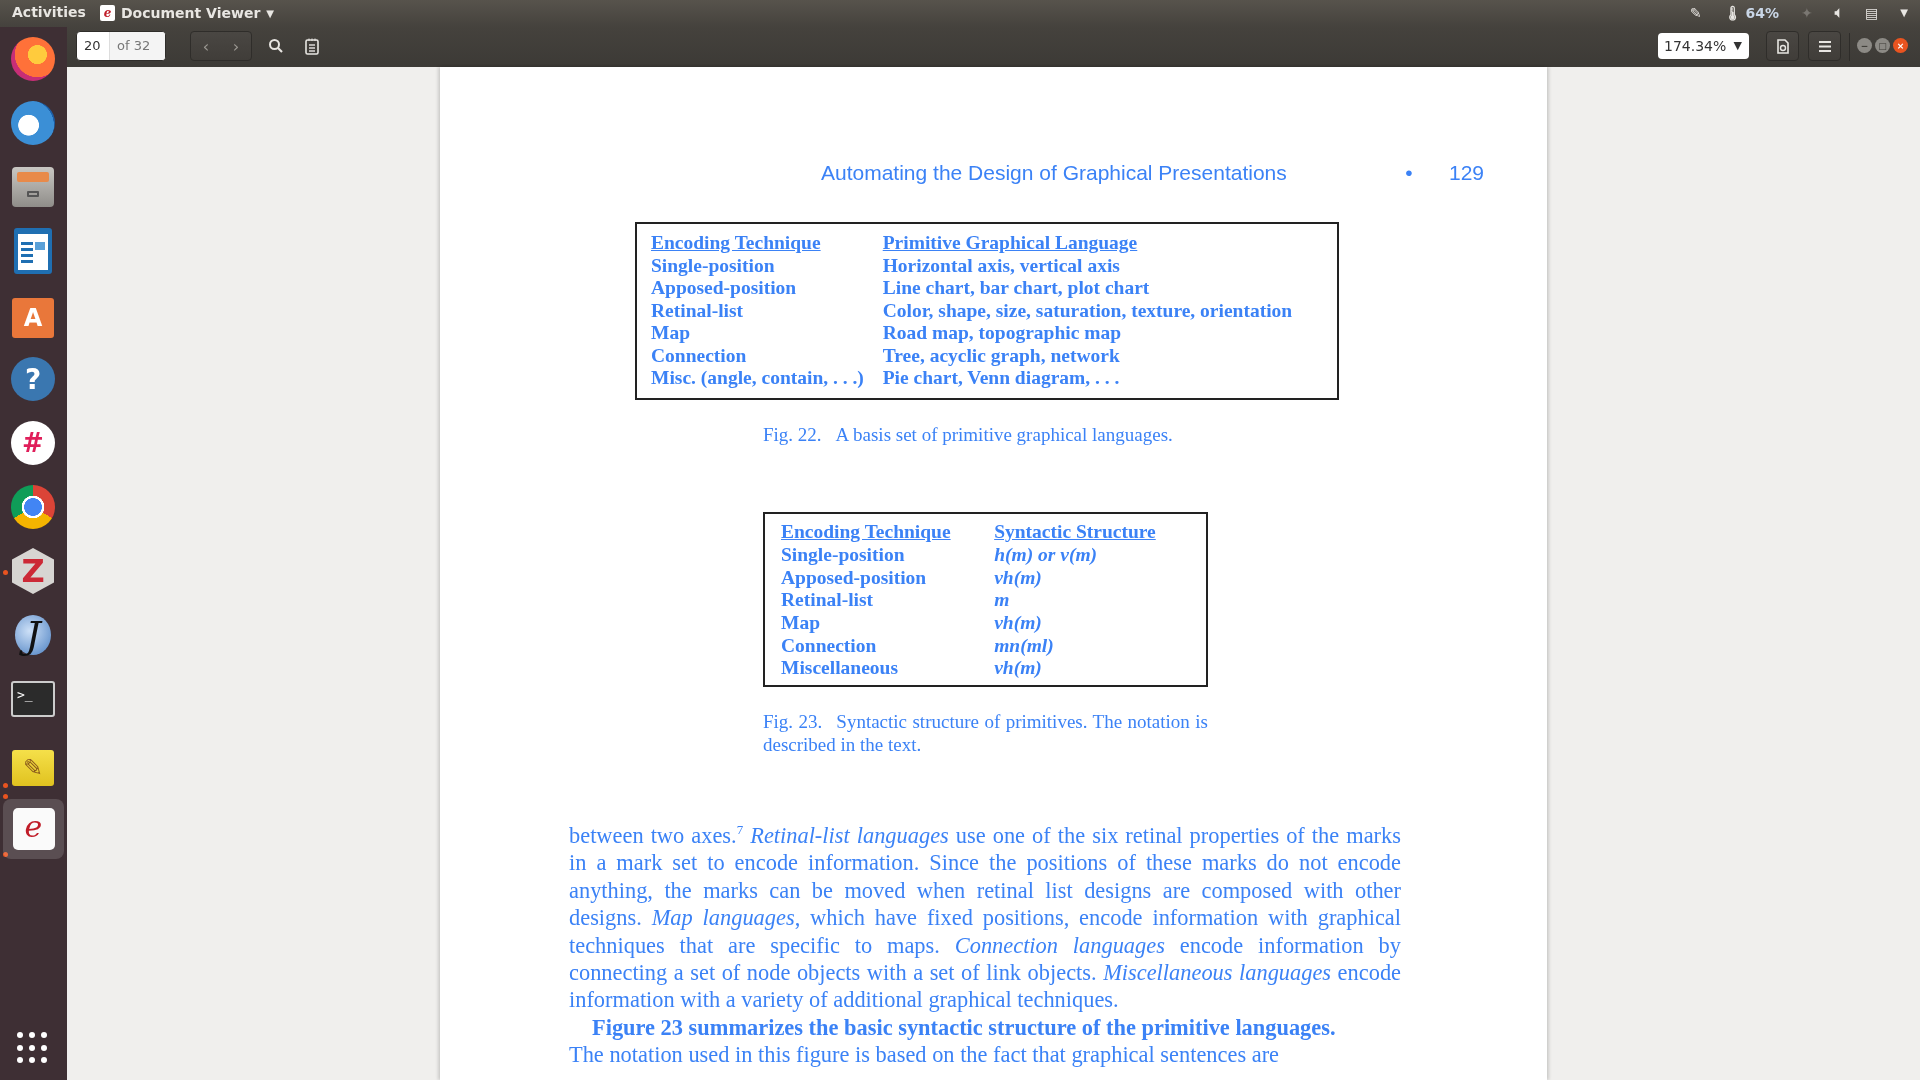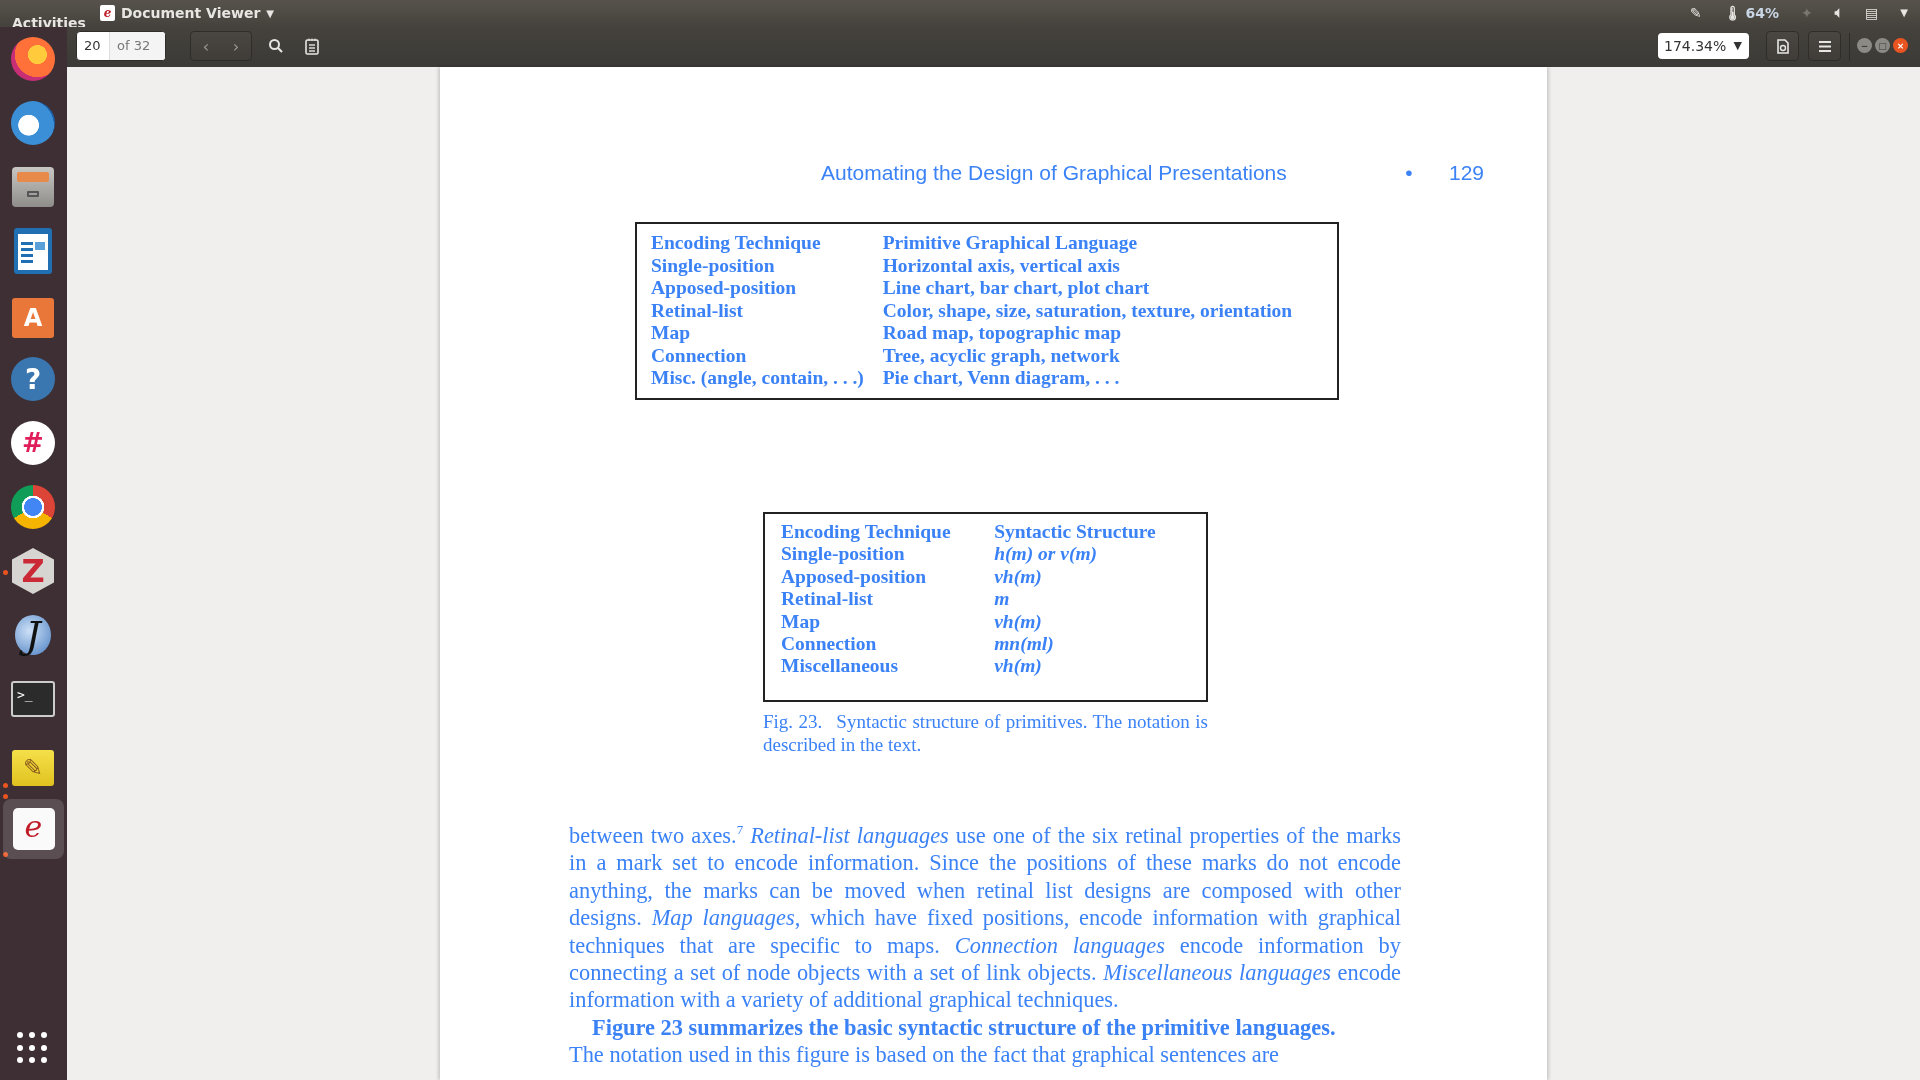--- a/index.html
+++ b/index.html
@@ -1,20 +1,20 @@
 <!DOCTYPE html>
 <html><head>
 <meta charset="utf-8">
 <style>
   * { box-sizing: border-box; margin: 0; padding: 0; }
   html, body { width: 1920px; height: 1080px; overflow: hidden; background: #f0efed; font-family: "DejaVu Sans", sans-serif; }
 
   
   #topbar { position: absolute; left: 0; top: 0; width: 1920px; height: 27px; background: linear-gradient(#57534c, #45423d); color: #e8e6e2; font-size: 14px; font-weight: bold; }
-  #topbar .activities { position: absolute; left: 12px; top: 15px; }
+  #topbar .activities { position: absolute; left: 12px; top: 4px; }
   #topbar .app-menu { position: absolute; left: 100px; top: 5px; display: flex; align-items: center; gap: 6px; }
   #topbar .app-menu .app-icon { width: 15px; height: 16px; background: #fff; border-radius: 2px; color: #c01c28; font-size: 12px; line-height: 16px; text-align: center; font-family: "DejaVu Serif", serif; font-style: italic; }
   #topbar .caret { font-size: 10px; }
   #topbar .clock { position: absolute; left: 0; width: 1920px; text-align: center; top: 5px; pointer-events: none; }
   #topbar .tray { position: absolute; right: 12px; top: 4px; display: flex; align-items: center; gap: 22px; }
   #topbar .tray .ico { color: #e8e6e2; font-size: 14px; }
   #topbar .tray .temp { display: flex; align-items: center; gap: 4px; }
 
   
   #dock { position: absolute; left: 0; top: 27px; width: 67px; height: 1053px; background: #3e2f34; }
@@ -50,31 +50,31 @@
   #viewer { position: absolute; left: 67px; top: 67px; width: 1853px; height: 1013px; background: #f0efed; }
   #page { position: absolute; left: 373px; top: 0; width: 1107px; height: 1013px; background: #fff; box-shadow: -2px 0 3px rgba(0,0,0,0.15), 2px 0 3px rgba(0,0,0,0.15); font-family: "DejaVu Serif", serif; color: #3b82f6; }
 
   .running-head { position: absolute; top: 94px; left: 381px; width: 663px; font-family: "Liberation Sans", sans-serif; font-size: 21px; display:flex; }
   .running-head .rh-title { flex: 1; }
   .running-head .rh-bullet { width: 70px; text-align: center; }
   .running-head .rh-num { width: 40px; text-align: right; }
 
   table.fig { border-collapse: collapse; position: absolute; border: 2px solid #222; font-family: "Liberation Serif", serif; font-size: 19.5px; line-height: 22.4px; }
   table.fig td, table.fig th { text-align: left; padding: 0; white-space: nowrap; font-weight: bold; }
-  table.fig th { font-weight: bold; }
+  table.fig th { font-weight: bold; text-decoration: underline; }
   #fig22 { left: 195px; top: 155px; width: 704px; height: 178px; }
   #fig22 td, #fig22 th { padding-left: 14px; }
   #fig22 .c2 { padding-left: 0; }
   #fig22 tr:first-child th { padding-top: 8px; }
   #fig22 tr:last-child td { padding-bottom: 8px; }
   #fig23 { left: 323px; top: 445px; width: 445px; height: 175px; }
   #fig23 td, #fig23 th { padding-left: 16px; }
   #fig23 .c2 { padding-left: 0; padding-right: 10px; }
   #fig23 tr:first-child th { padding-top: 7px; }
-  #fig23 tr:last-child td { padding-bottom: 22px; }
+  #fig23 tr:last-child td { padding-bottom: 5px; }
   .math { font-style: italic; }
 
   .caption { position: absolute; font-family: "Liberation Serif", serif; font-size: 19px; line-height: 23px; }
   #cap22 { left: 323px; top: 356px; }
   #cap23 { left: 323px; top: 643px; width: 445px; text-align: justify; }
   .cap-label { margin-right: 14px; }
 
   .body-text { position: absolute; left: 129px; top: 755px; width: 832px; font-family: "Liberation Serif", serif; font-size: 22.4px; line-height: 27.4px; text-align: justify; }
   .body-text p { margin: 0; }
   .body-text .indent { text-indent: 23px; font-weight: bold; }
@@ -257,20 +257,23 @@
       <tr>
             <td>Connection</td>
             <td class="c2">Tree, acyclic graph, network</td>
           </tr>
       <tr>
             <td>Misc. (angle, contain, . . .)</td>
             <td class="c2">Pie chart, Venn diagram, . . .</td>
           </tr>
     </tbody>
       </table>
+    <div id="cap22" class="caption">
+      <span class="cap-label">Fig. 22.</span><span>A basis set of primitive graphical languages.</span>
+    </div>
 
     <table id="fig23" class="fig">
       <tbody>
           <tr>
         <th>Encoding Technique</th>
         <th class="c2">Syntactic Structure</th>
       </tr>
       <tr>
             <td>Single-position</td>
             <td class="c2 math">h(m) or v(m)</td>

